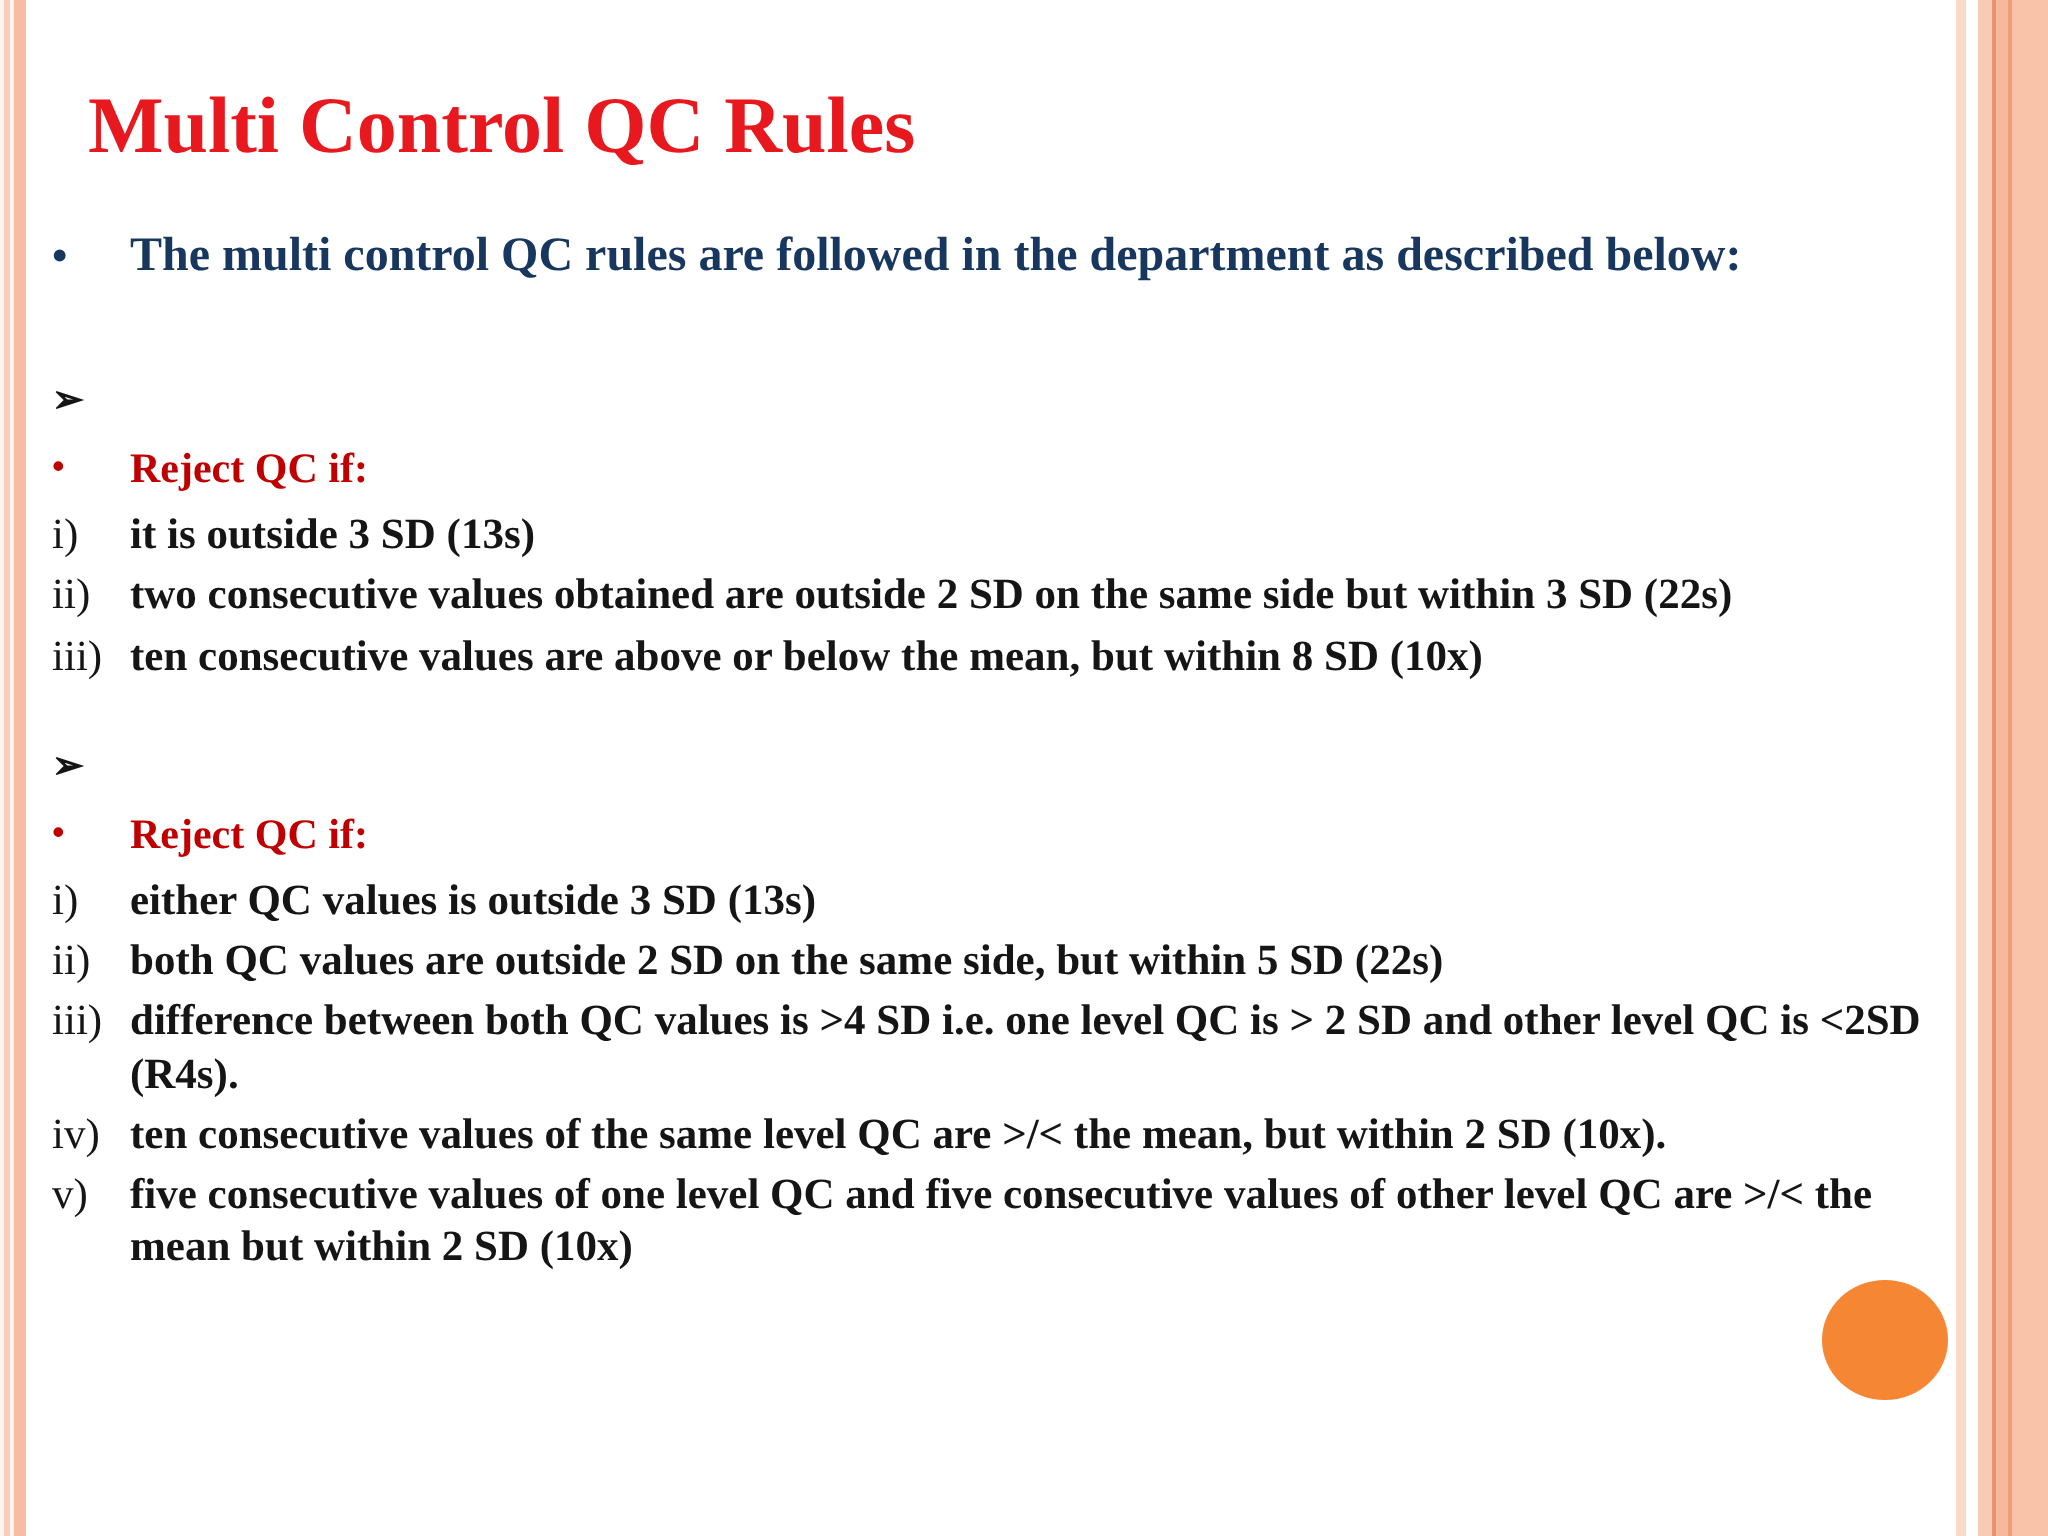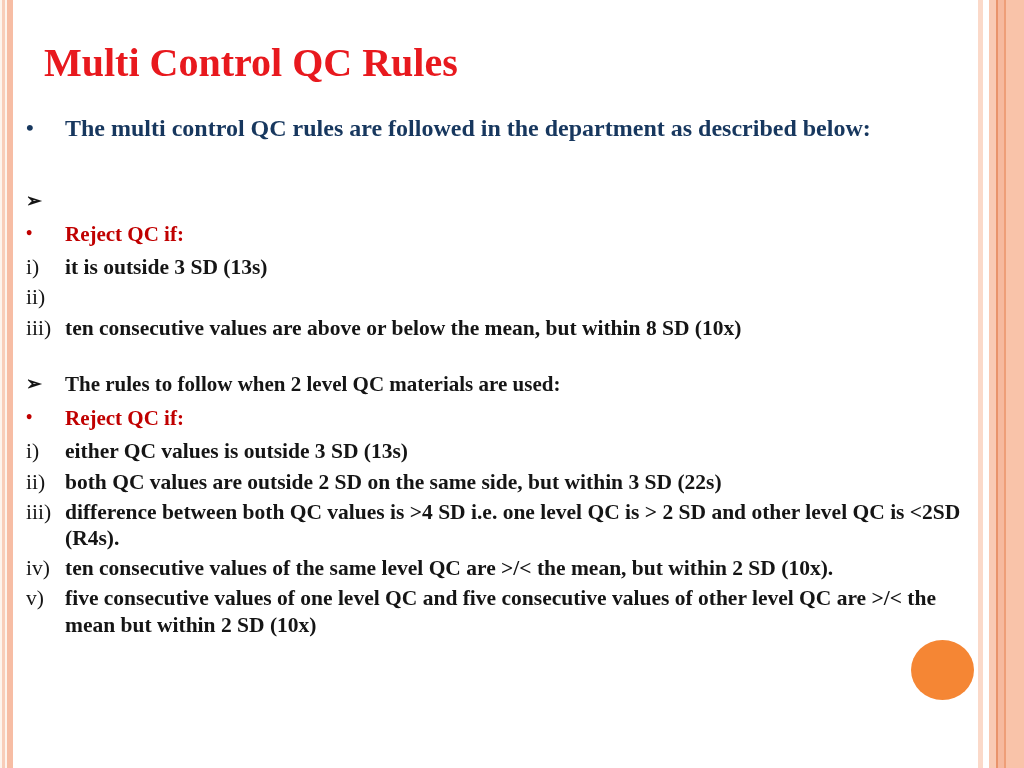--- a/index.html
+++ b/index.html
@@ -108,45 +108,45 @@
         <span class="marker">•</span>
         <span class="text">Reject QC if:</span>
       </div>
       <div class="items">
         <div class="row item">
           <span class="marker">i)</span>
           <span class="text">it is outside 3 SD (13s)</span>
         </div>
         <div class="row item">
           <span class="marker">ii)</span>
+          <span class="text">two consecutive values obtained are outside 2 SD on the same side but within 3 SD (22s)</span>
         </div>
         <div class="row item">
           <span class="marker">iii)</span>
           <span class="text">ten consecutive values are above or below the mean, but within 8 SD (10x)</span>
         </div>
       </div>
     </div>
 
     <div class="group-2">
       <div class="row section-heading">
         <span class="marker">➢</span>
-        <span class="text">The rules to follow when 2 level QC materials are used:</span>
       </div>
       <div class="row reject">
         <span class="marker">•</span>
         <span class="text">Reject QC if:</span>
       </div>
       <div class="items">
         <div class="row item">
           <span class="marker">i)</span>
           <span class="text">either QC values is outside 3 SD (13s)</span>
         </div>
         <div class="row item">
           <span class="marker">ii)</span>
-          <span class="text">both QC values are outside 2 SD on the same side, but within 3 SD (22s)</span>
+          <span class="text">both QC values are outside 2 SD on the same side, but within 5 SD (22s)</span>
         </div>
         <div class="row item">
           <span class="marker">iii)</span>
           <span class="text">difference between both QC values is &gt;4 SD i.e. one level QC is &gt; 2 SD and other level QC is &lt;2SD (R4s).</span>
         </div>
         <div class="row item">
           <span class="marker">iv)</span>
           <span class="text">ten consecutive values of the same level QC are &gt;/&lt; the mean, but within 2 SD (10x).</span>
         </div>
         <div class="row item">

